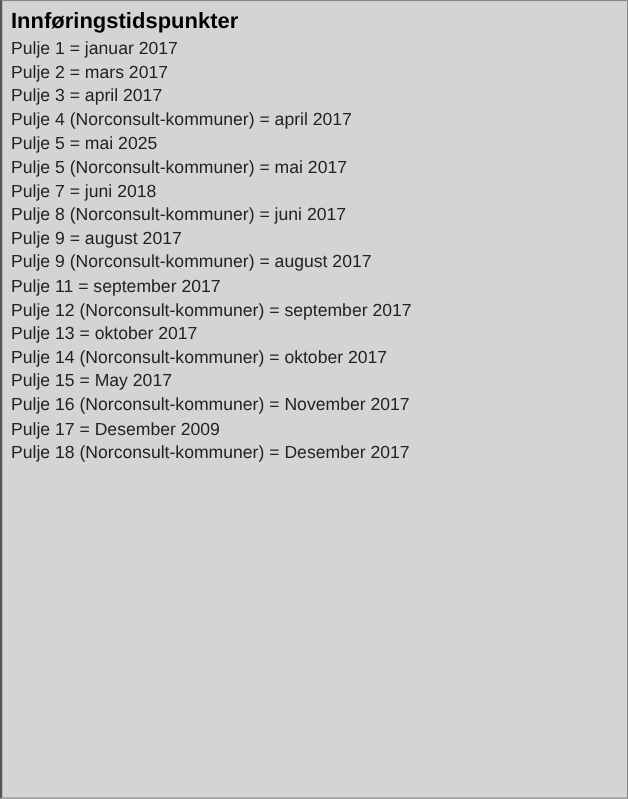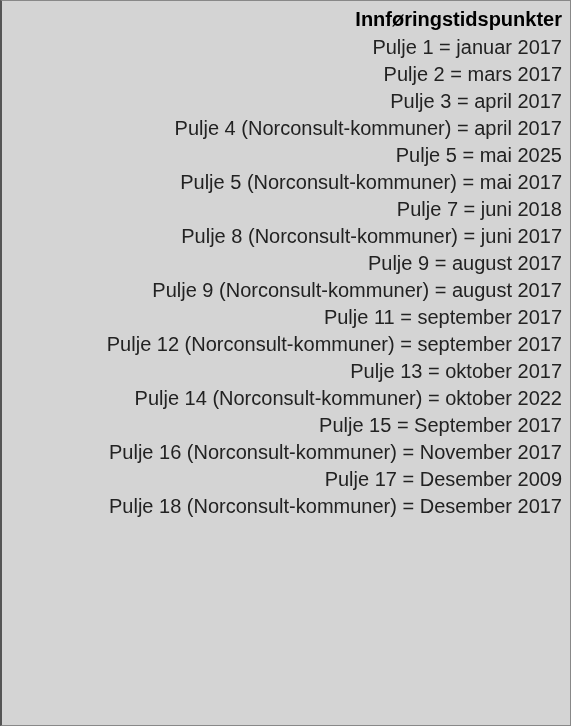--- a/index.html
+++ b/index.html
@@ -1,39 +1,38 @@
 <!DOCTYPE html>
 <html><head>
   <meta charset="utf-8">
   <style>
     * {
       margin: 0;
       padding: 0;
       box-sizing: border-box;
-      text-align: right;
     }
     body {
       width: 571px;
       height: 726px;
       background: #d4d4d4;
       font-family: Arial, Helvetica, sans-serif;
       border: 1px solid #888;
       border-left: 2px solid #555;
       padding: 6px 8px;
       overflow: hidden;
     }
     .heading {
       font-weight: bold;
       font-size: 20px;
       color: #000;
       margin-bottom: 2px;
       line-height: 1.25;
     }
     .row {
-      font-size: 20px;
+      font-size: 16px;
       color: #222;
       line-height: 1.35;
       white-space: nowrap;
     }
   </style>
 </head>
 <body>
 
 <div class="heading">Innføringstidspunkter</div>
 
@@ -43,17 +42,17 @@
 <div class="row">Pulje 4 (Norconsult-kommuner) = april 2017</div>
 <div class="row">Pulje 5 = mai 2025</div>
 <div class="row">Pulje 5 (Norconsult-kommuner) = mai 2017</div>
 <div class="row">Pulje 7 = juni 2018</div>
 <div class="row">Pulje 8 (Norconsult-kommuner) = juni 2017</div>
 <div class="row">Pulje 9 = august 2017</div>
 <div class="row">Pulje 9 (Norconsult-kommuner) = august 2017</div>
 <div class="row">Pulje 11 = september 2017</div>
 <div class="row">Pulje 12 (Norconsult-kommuner) = september 2017</div>
 <div class="row">Pulje 13 = oktober 2017</div>
-<div class="row">Pulje 14 (Norconsult-kommuner) = oktober 2022</div>
-<div class="row">Pulje 15 = September 2017</div>
+<div class="row">Pulje 14 (Norconsult-kommuner) = oktober 2017</div>
+<div class="row">Pulje 15 = May 2017</div>
 <div class="row">Pulje 16 (Norconsult-kommuner) = November 2017</div>
 <div class="row">Pulje 17 = Desember 2009</div>
 <div class="row">Pulje 18 (Norconsult-kommuner) = Desember 2017</div>
 
 </body></html>

